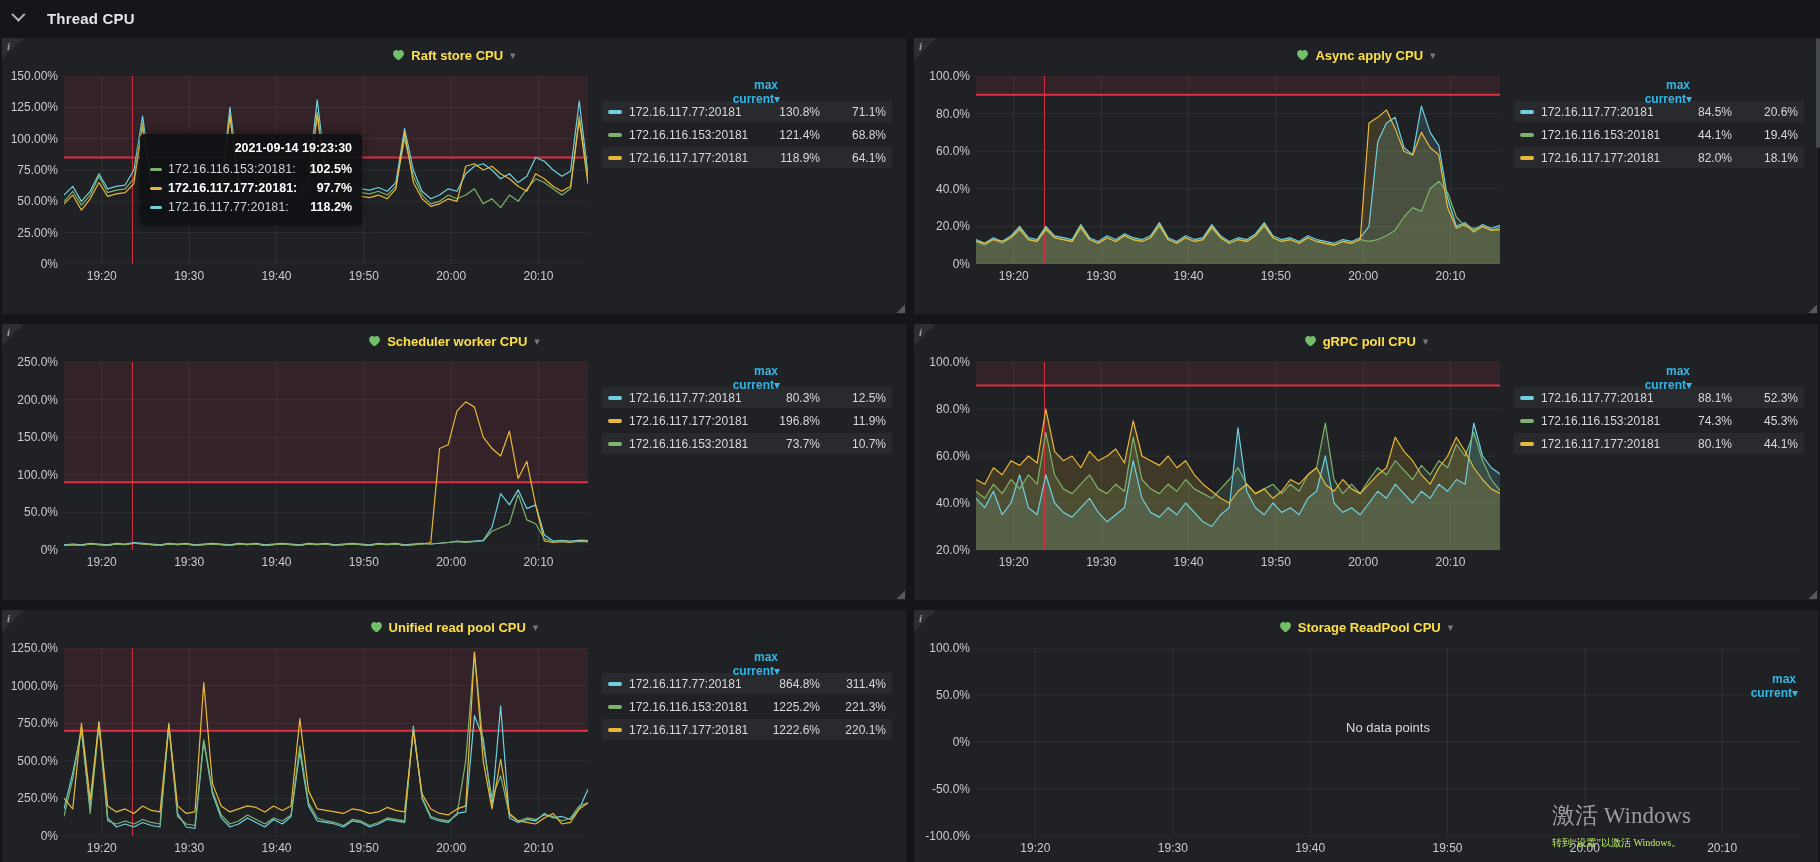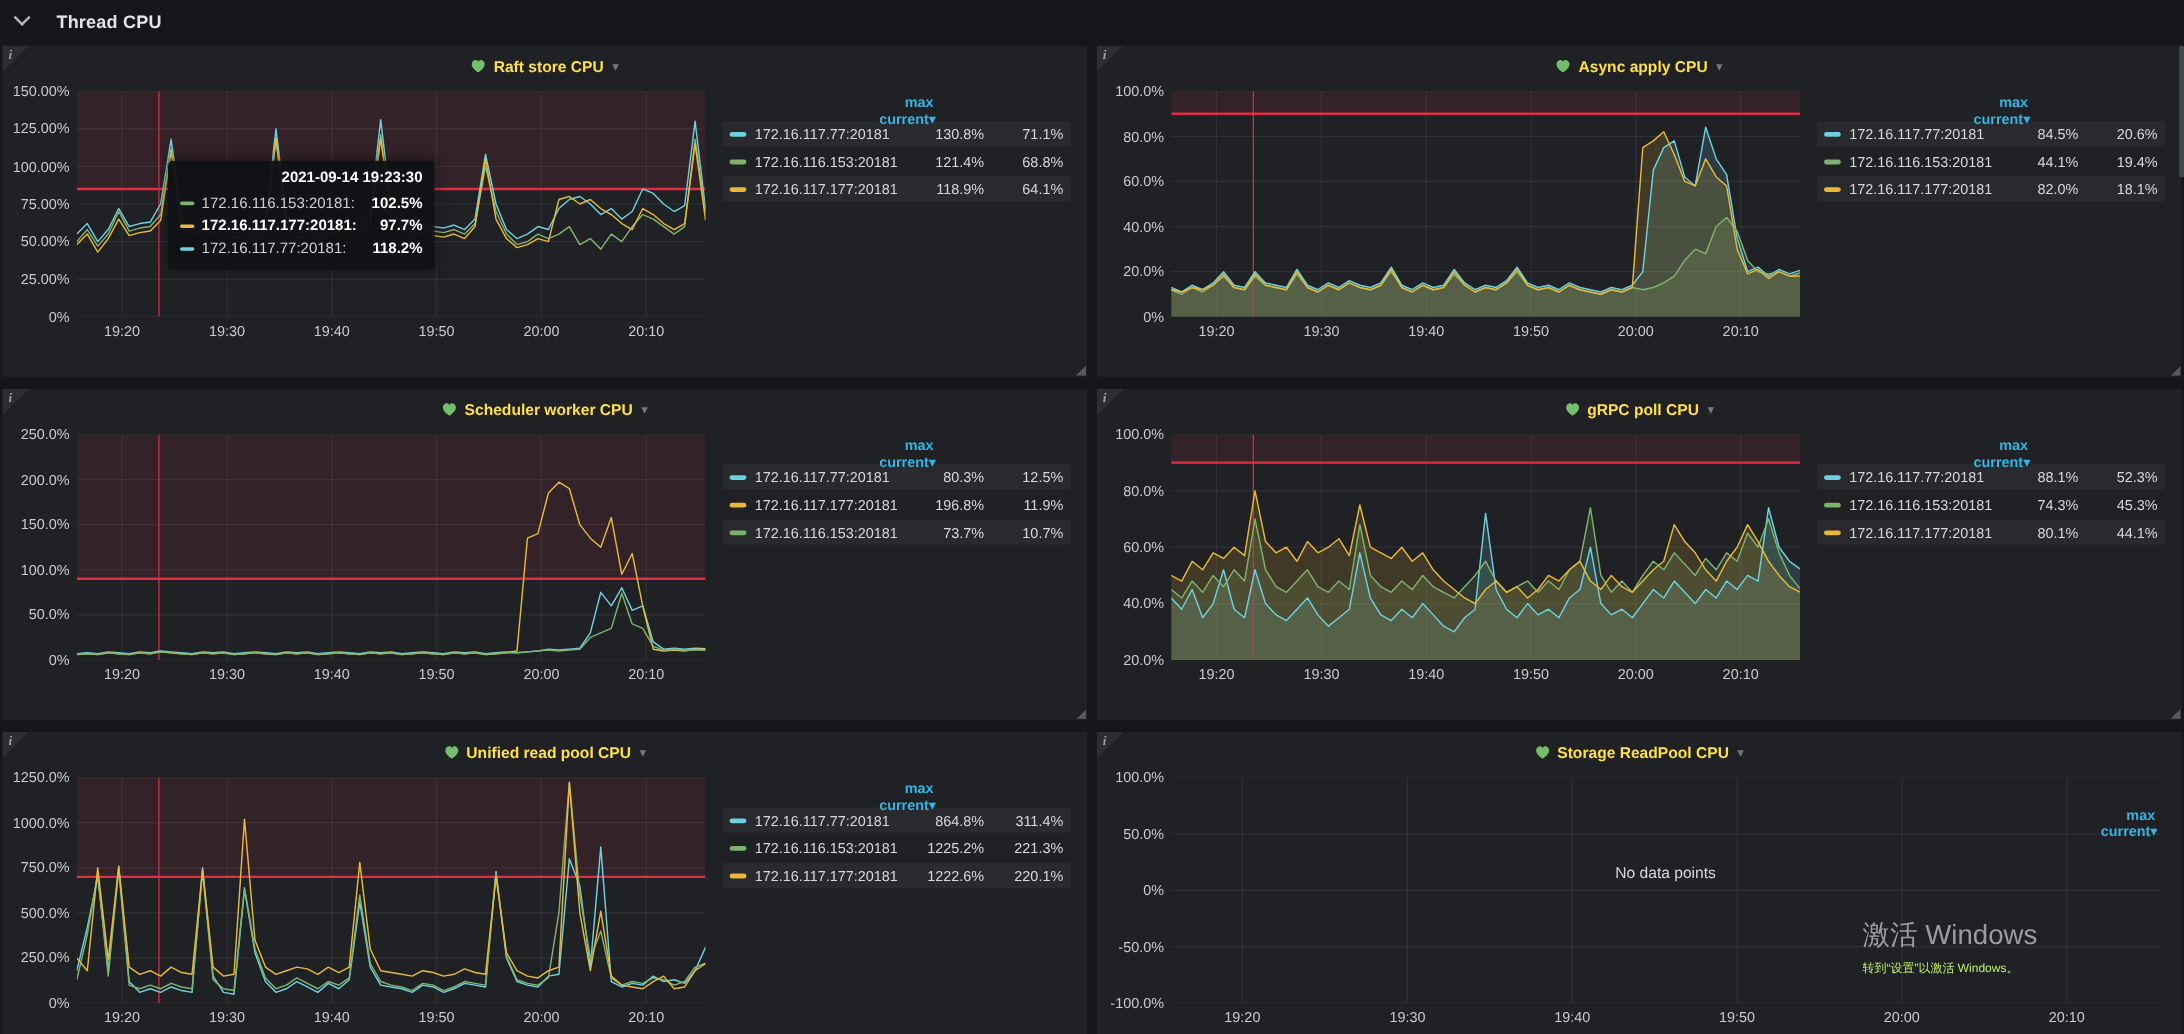--- a/index.html
+++ b/index.html
@@ -80,21 +80,21 @@
   .tt-title{font-size:12.5px;font-weight:bold;color:#ffffff;text-align:right;margin-bottom:5px;}
   .tt-row{display:flex;align-items:center;font-size:12.5px;color:#d0d2d4;line-height:19px;}
   .tt-row .swatch{width:12px;height:3px;margin-right:6px;}
   .tt-name{margin-right:14px;}
   .tt-row.bold .tt-name{font-weight:bold;color:#fff;}
   .tt-val{margin-left:auto;font-weight:bold;color:#fff;}
   .resize-corner{
     position:absolute;right:1px;bottom:1px;width:9px;height:9px;z-index:6;cursor:nwse-resize;
     background:linear-gradient(135deg, transparent 55%, rgba(255,255,255,0.25) 55%);
   }
-  .watermark{position:absolute;left:1552px;top:764px;z-index:40;color:#9a9c9e;pointer-events:none;}
+  .watermark{position:absolute;left:1552px;top:800px;z-index:40;color:#9a9c9e;pointer-events:none;font-family:Liberation Serif, serif;}
   .wm1{font-size:23px;}
   .wm2{font-size:10px;margin-top:5px;color:#bef264;}
   .scroll-thumb{
     position:absolute;right:0;top:38px;width:4px;height:110px;
     background:#45484d;border-radius:2px;z-index:60;
   }
 </style>
 </head>
 <body>
 

